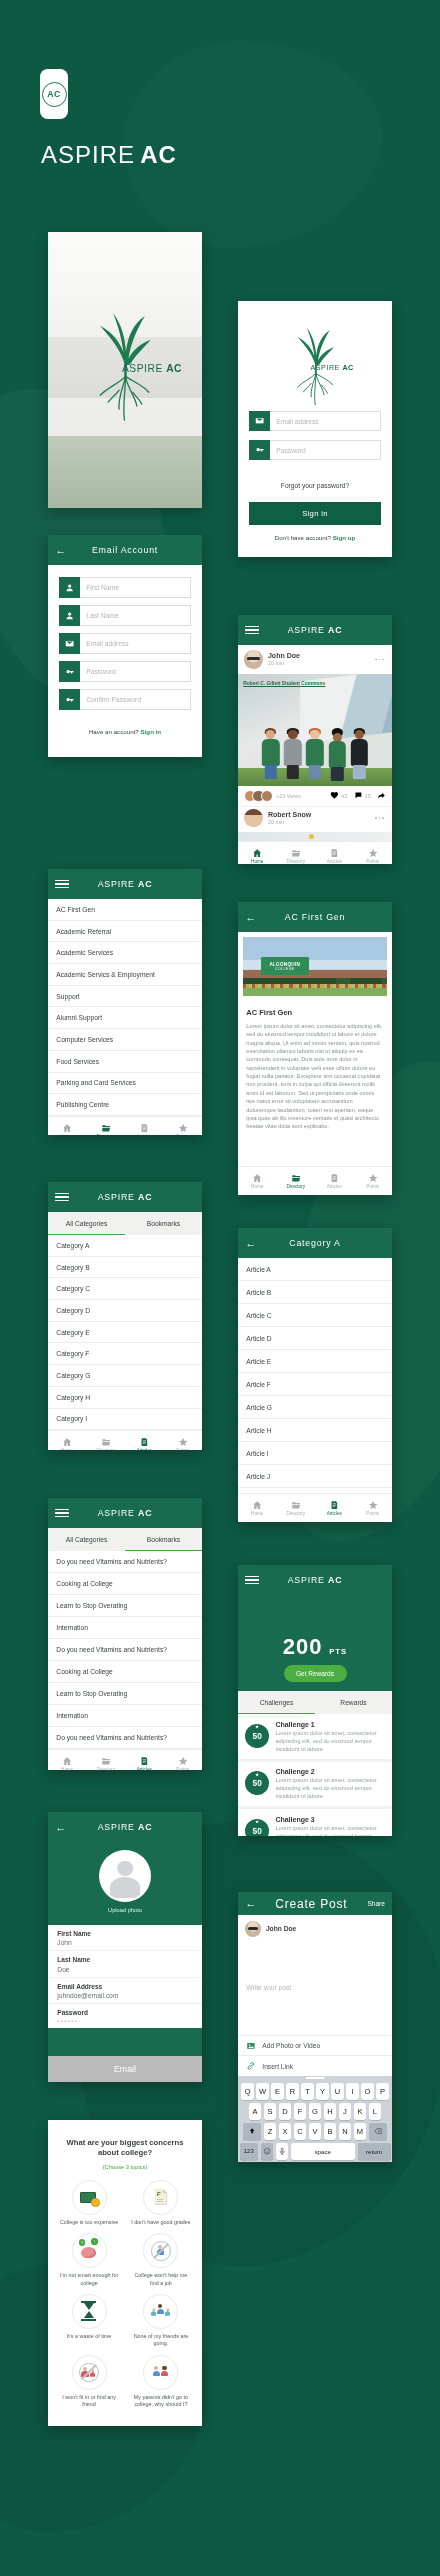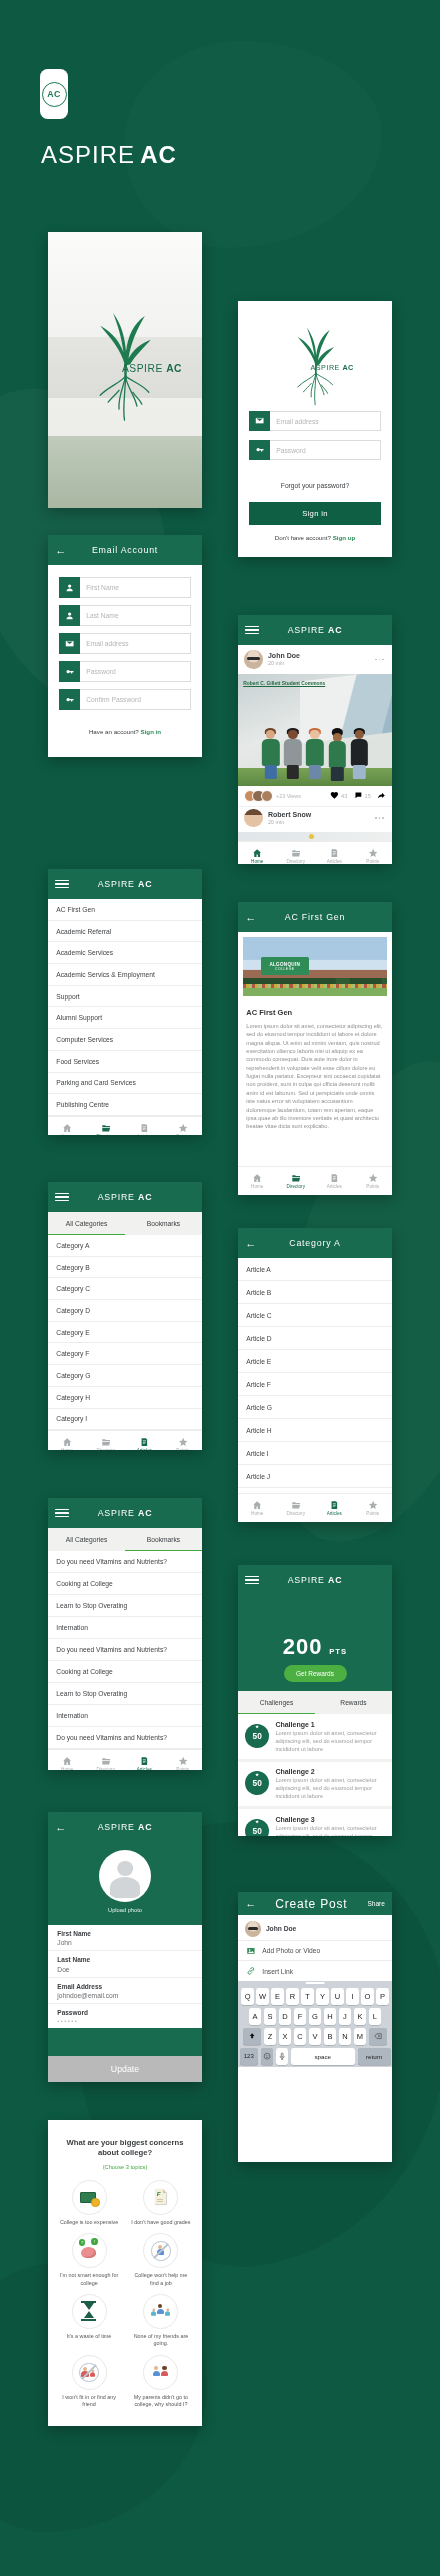--- a/index.html
+++ b/index.html
@@ -906,33 +906,34 @@
       </div>
       <div class="pfield">
         <div class="pflabel">Email Address</div>
         <div class="pfvalue">johndoe@email.com</div>
       </div>
       <div class="pfield" style="border-bottom:none">
         <div class="pflabel">Password</div>
         <div class="pfvalue dots">••••••</div>
       </div>
     </div>
-    <button class="update-btn">Update</button>
+    <button class="update-btn">Email</button>
   </div>
 
   <div class="phone pR pR6">
     <div class="ghead small">
       <span class="backarrow">←</span>
       <div class="htitle" style="font-size:12px">Create Post</div>
       <span class="hshare">Share</span>
     </div>
     <div class="cp-user">
       <div class="avatar small av-john"></div>
       <span class="cp-name">John Doe</span>
     </div>
+    <input class="cp-input" type="text" placeholder="Write your post" style="">
     <div class="cp-row">
       <svg viewBox="0 0 24 24">
           <use href="#i-photo"></use>
         </svg>
       <span>Add Photo or Video</span>
     </div>
     <div class="cp-row">
       <svg viewBox="0 0 24 24">
           <use href="#i-link"></use>
         </svg>

